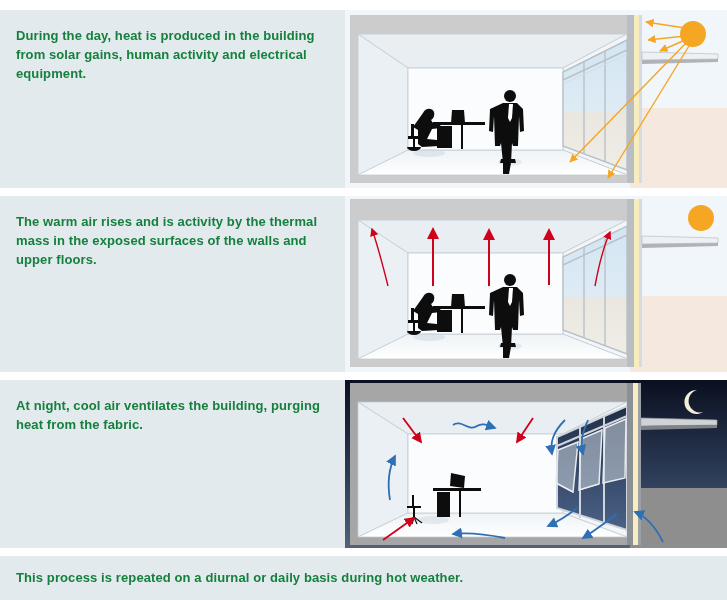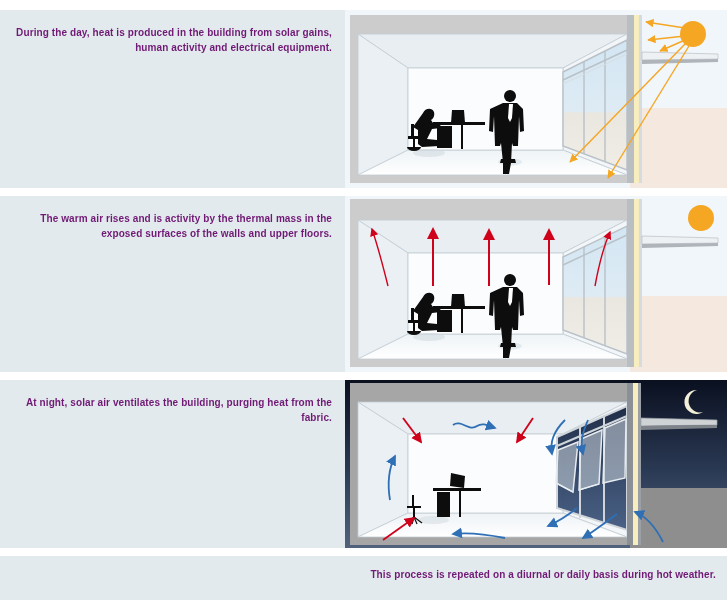--- a/index.html
+++ b/index.html
@@ -18,22 +18,22 @@
     box-sizing:border-box;
   }
   .row .figcol{
     position:absolute;left:345px;top:0;
     width:382px;height:100%;
     overflow:hidden;
     background:#f0f6fa;
   }
   .caption{
     position:absolute;left:16px;top:16px;width:316px;
-    font-size:10px;line-height:1.47;color:#701a75;
-    font-weight:600;letter-spacing:.1px;text-align:right;
+    font-size:13px;line-height:1.47;color:#15803d;
+    font-weight:600;letter-spacing:.1px;
   }
   .caption.single{top:16px;}
 
   #row1{top:10px;height:178px;}
   #row2{top:196px;height:176px;}
   #row3{top:380px;height:168px;}
   #row4{top:556px;height:60px;}
   #row4 .textcol{width:727px;}
   #row4 .caption{width:700px;top:12px;}
 
@@ -241,21 +241,21 @@
         <g stroke="#d0021b" stroke-width="1.4" fill="none" marker-end="url(#m_red2)">
           <path d="M43 90 C 37 66, 32 48, 27 33"></path>
           <path d="M250 90 C 254 68, 258 52, 265 36"></path>
         </g>
       </svg>
     </div>
   </div>
 
   <div class="row" id="row3">
     <div class="textcol">
-      <div class="caption">At night, solar air ventilates the building, purging heat from the fabric.</div>
+      <div class="caption">At night, cool air ventilates the building, purging heat from the fabric.</div>
     </div>
     <div class="figcol">
       <svg width="382" height="168" viewBox="0 0 382 168">
         <defs>
           <linearGradient id="g_night" x1="0" y1="0" x2="0" y2="1">
             <stop offset="0" stop-color="#0a1020"></stop>
               <stop offset="0.55" stop-color="#2b3a55"></stop>
             <stop offset="1" stop-color="#52627c"></stop>
           </linearGradient>
           <linearGradient id="g_floor3" x1="0" y1="0" x2="0" y2="1">

